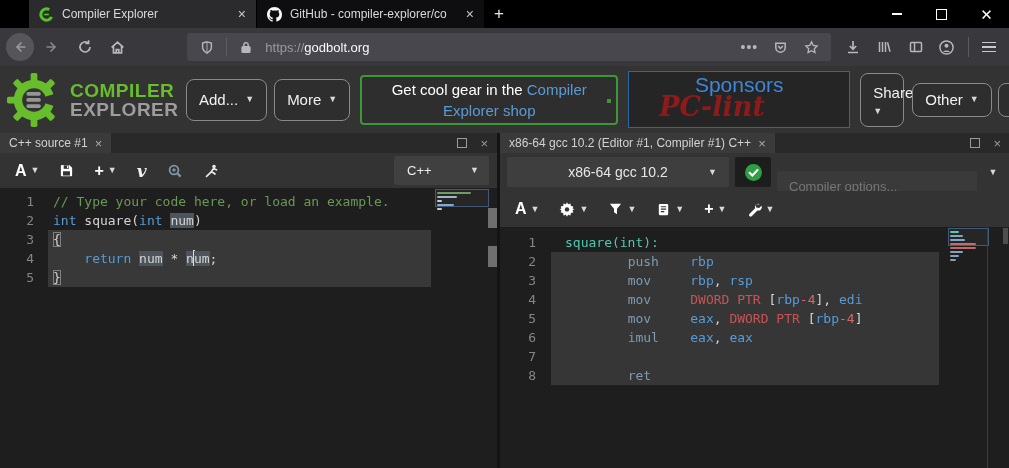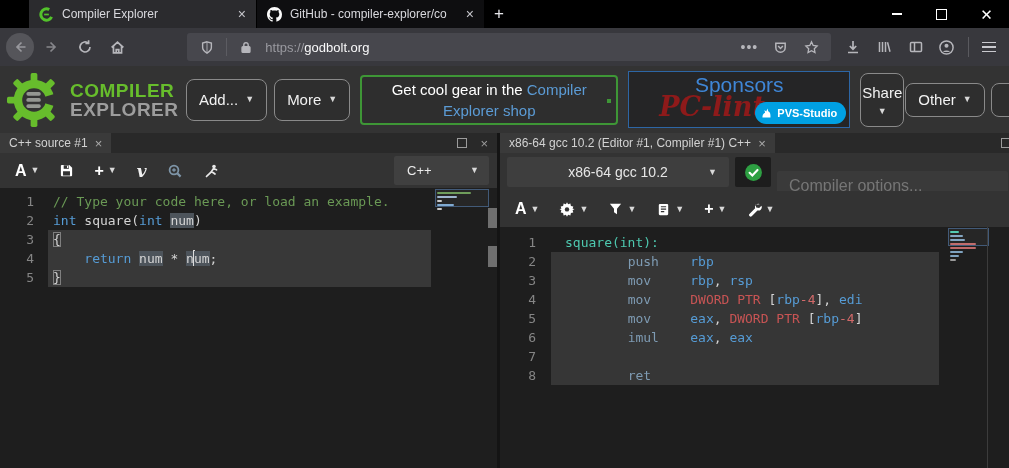--- a/index.html
+++ b/index.html
@@ -50,21 +50,21 @@
   .banner::after{content:"";position:absolute;right:5px;top:22px;width:4px;height:4px;background:#3e9636;}
   .banner-link{color:var(--link-blue);}
   .sponsors{margin-left:10px;width:222px;height:57px;border:1px solid #2d66a5;background:#252526;display:flex;
             flex-direction:column;align-items:center;padding-top:3px;position:relative;flex:none;box-sizing:border-box;}
   .sponsors-title{color:var(--sponsor-blue);font-size:21px;line-height:19px;}
   .sponsor-row{position:relative;width:100%;height:32px;}
   .pclint{position:absolute;left:30px;top:-2px;font-family:"DejaVu Serif",serif;font-style:italic;font-weight:bold;
           font-size:27px;color:var(--pclint-red);line-height:30px;}
   .pvs-badge{position:absolute;right:3px;top:8px;display:flex;align-items:center;gap:4px;height:22px;
              background:var(--pvs-badge-blue);border-radius:11px;padding:0 9px 0 5px;color:#fff;font-size:11px;font-weight:bold;}
-  .share-btn{height:54px;width:44px;flex-direction:column;align-items:center;justify-content:center;gap:6px;margin-left:10px;}
+  .share-btn{height:54px;width:44px;flex-direction:column;align-items:flex-start;justify-content:center;gap:6px;margin-left:10px;}
 
   
   .panes{position:absolute;top:133px;left:0;right:0;bottom:0;display:flex;background:#1e1e1e;}
   .pane{display:flex;flex-direction:column;}
   .pane.left{width:497px;flex:none;}
   .divider{width:3px;background:#141414;flex:none;}
   .pane.right{flex:1;}
 
   .lm-header{height:20px;background:#292929;display:flex;align-items:stretch;font-size:12px;color:#d2d2d2;}
   .lm-tab{display:flex;align-items:center;gap:7px;padding:0 9px;background:#3a3a3a;}
@@ -79,21 +79,21 @@
   .vimv{font-family:"DejaVu Serif",serif;font-style:italic;font-weight:bold;font-size:17px;color:#f0f0f0;}
   .lang-select{position:absolute;right:8px;top:3px;width:95px;height:29px;background:#404040;border-radius:2px;
                display:flex;align-items:center;color:#ececec;font-size:13px;padding-left:13px;box-sizing:border-box;}
   .lang-select .caret{position:absolute;right:10px;}
 
   .rtb1{height:38px;background:#333;display:flex;align-items:center;padding:0 7px;gap:6px;flex:none;}
   .compiler-select{width:222px;height:30px;background:#3e3e3e;border-radius:2px;display:flex;align-items:center;
                    justify-content:center;color:#e6e6e6;font-size:14px;position:relative;flex:none;}
   .compiler-select .caret{position:absolute;right:12px;}
   .ok-btn{width:36px;height:30px;background:#1d1d1d;border-radius:2px;display:flex;align-items:center;justify-content:center;flex:none;}
-  .opts{flex:1;height:30px;background:#3a3a3a;border:none;border-radius:2px;color:#fdba74;font-size:16px;padding:0 12px;outline:none;margin-top:28px;}
+  .opts{flex:1;height:30px;background:#3a3a3a;border:none;border-radius:2px;color:#fdba74;font-size:13px;padding:0 12px;outline:none;margin-top:28px;}
   .opts::placeholder{color:#767676;}
   .out-caret{width:20px;display:flex;justify-content:center;color:#9c9c9c;}
   .rtb2{height:36px;background:#333;display:flex;align-items:center;padding:0 5px;flex:none;}
 
   
   .editor{position:relative;flex:1;background:#1e1e1e;font-family:"DejaVu Sans Mono",monospace;font-size:13px;overflow:hidden;}
   .codearea{padding-top:4px;}
   .asm .codearea{padding-top:6px;}
   .line{position:relative;height:19px;line-height:19px;white-space:pre;}
   .ln{position:absolute;left:0;width:34px;text-align:right;color:#858585;}
@@ -288,33 +288,27 @@
         <span>More</span>
         <span class="caret">▼</span>
       </div>
     <div class="banner">
       <span><span>Get cool gear in the </span><span class="banner-link">Compiler Explorer shop</span></span>
     </div>
     <div class="sponsors">
       <div class="sponsors-title">Sponsors</div>
       <div class="sponsor-row">
         <span class="pclint">PC-lint</span>
-        <span class="pvs-badge">
-          <svg width="13" height="14" viewBox="0 0 16 16">
-              <path fill="#fff" d="M3 13.5C3 9.5 5 8.2 6.2 7.6L5.5 4.2l2.2 2.1L9.3 2.5l.8 3.4c2.3.8 3 3.2 2.8 7.6Z"></path>
-            </svg>
-          <span>PVS-Studio</span>
-        </span>
       </div>
     </div>
     <div class="hbtn share-btn">
         <span>Share</span>
         <span class="caret">▼</span>
       </div>
-    <div class="hbtn" style="height:34px;margin-left:1px;">
+    <div class="hbtn" style="height:34px;margin-left:8px;">
         <span>Other</span>
         <span class="caret">▼</span>
       </div>
     <div class="hbtn" style="height:34px;margin-left:6px;"></div>
   </div>
 
   <div class="panes">
 
     <div class="pane left">
       <div class="lm-header">

